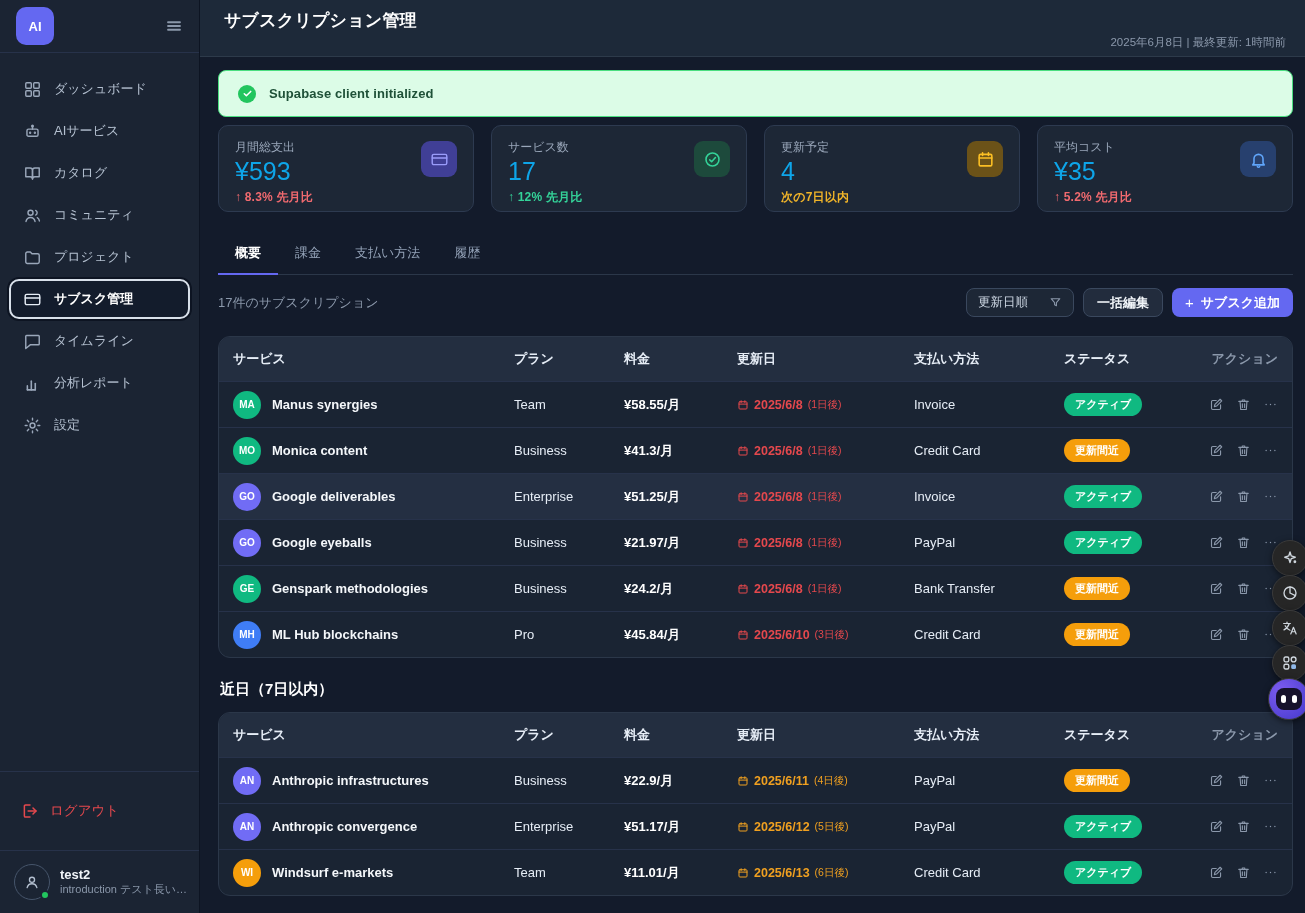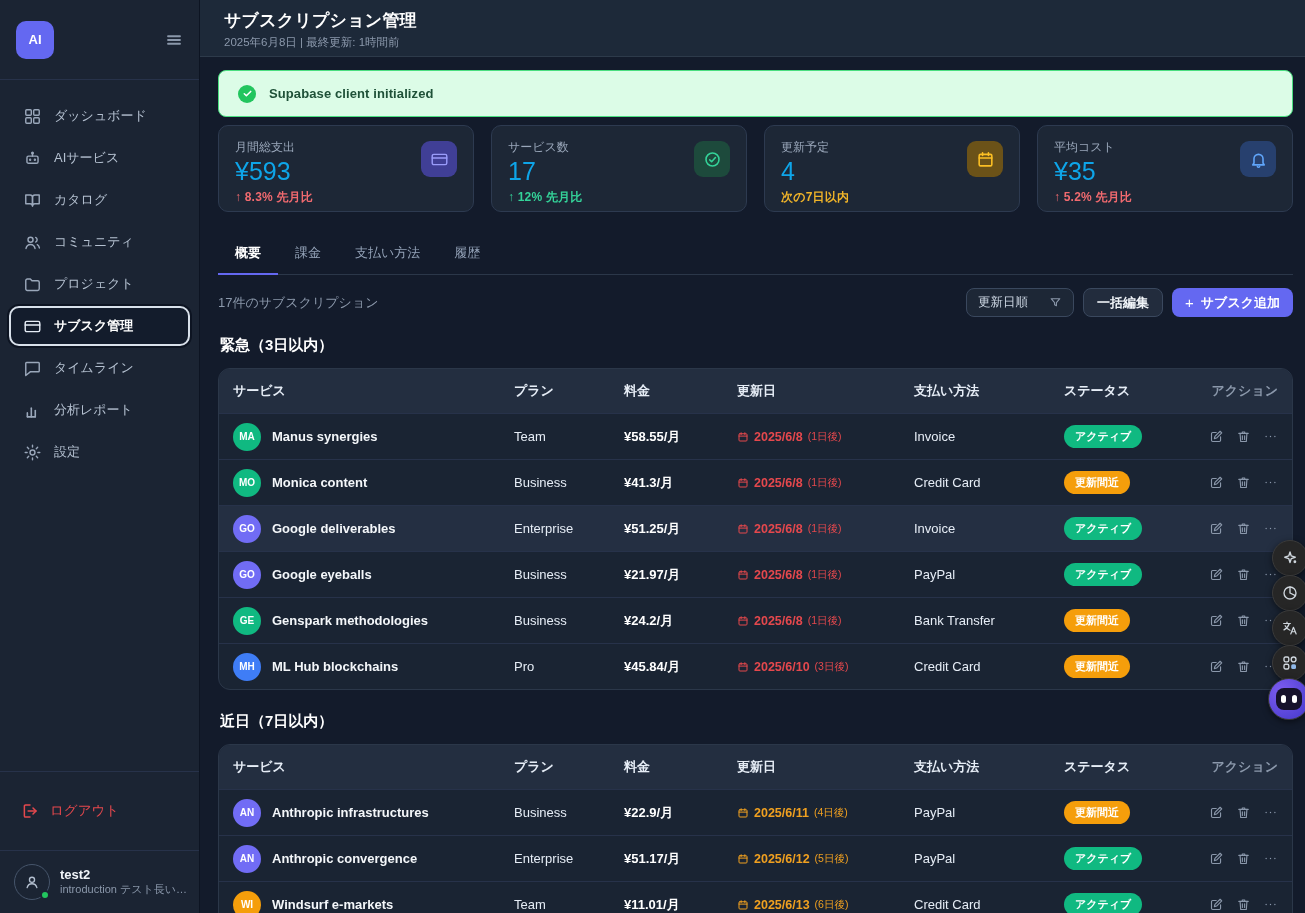--- a/index.html
+++ b/index.html
@@ -5,42 +5,42 @@
   * { margin:0; padding:0; box-sizing:border-box; }
   html,body { width:1305px; height:913px; overflow:hidden; }
   body {
     font-family:"Liberation Sans","DejaVu Sans",sans-serif;
     background:#121a2a; color:#e6edf6; display:flex;
   }
   svg { display:block; }
 
   
   .sidebar { width:200px; flex:0 0 200px; background:#1b2433; display:flex; flex-direction:column; border-right:1px solid #0d1422; }
-  .sb-top { height:80px; display:flex; align-items:center; justify-content:space-between; padding:0 16px; border-bottom:1px solid #27324a; }
+  .sb-top { height:53px; display:flex; align-items:center; justify-content:space-between; padding:0 16px; border-bottom:1px solid #27324a; }
   .logo { width:38px; height:38px; background:#6468f1; border-radius:10px; display:flex; align-items:center; justify-content:center; font-weight:bold; font-size:13px; color:#fff; }
   .menu-btn { color:#8b98ab; cursor:pointer; }
   .nav { padding:16px 9px 0 9px; flex:1 1 auto; overflow:hidden; }
   .nav-item { display:flex; align-items:center; gap:12px; height:40px; padding:0 12px; margin-bottom:2px; border-radius:10px; color:#b4c0d0; font-size:13px; cursor:pointer; border:2px solid transparent; }
   .nav-item .ni-icon { width:19px; height:19px; color:#9aa7ba; flex:0 0 19px; }
   .nav-item.active { border-color:#d8e0ea; background:#131c2c; color:#fff; font-weight:bold; box-shadow:0 0 0 2px #0d1422; }
   .nav-item.active .ni-icon { color:#e6edf6; }
   .sb-logout { border-top:1px solid #27324a; padding:30px 21px; }
   .logout-row { display:flex; align-items:center; gap:11px; color:#e5484d; font-size:13.5px; cursor:pointer; }
   .logout-row .ni-icon { width:18px; height:18px; }
   .sb-user { border-top:1px solid #27324a; padding:13px 14px; display:flex; align-items:center; gap:10px; }
   .u-avatar { position:relative; width:36px; height:36px; border-radius:50%; border:1px solid #46556b; color:#b4c0d0; display:flex; align-items:center; justify-content:center; flex:0 0 36px; }
   .u-dot { position:absolute; right:-1px; bottom:-1px; width:10px; height:10px; border-radius:50%; background:#22c55e; border:2px solid #1b2433; }
   .u-name { font-size:13px; font-weight:bold; color:#f1f5f9; }
   .u-sub { font-size:11px; color:#8b98ab; white-space:nowrap; overflow:hidden; text-overflow:ellipsis; max-width:128px; }
 
   
   .main { flex:1 1 auto; display:flex; flex-direction:column; background:#131b2b; position:relative; }
   .page-head { height:57px; background:#1d2939; border-bottom:1px solid rgba(148,163,184,.14); padding:9px 24px; }
   .page-title { font-size:17px; font-weight:bold; color:#fff; letter-spacing:.2px; }
-  .page-sub { font-size:11.5px; color:#8b98ab; margin-top:3px; }
+  .page-sub { font-size:11.5px; color:#8b98ab; margin-top:3px;text-align:right; }
   .content { flex:1; padding:13px 17px 0 18px; overflow:hidden; }
 
   .banner { height:47px; background:#dcfce7; border:1px solid #4ade80; border-radius:8px; display:flex; align-items:center; gap:13px; padding:0 19px; margin-bottom:8px; }
   .banner-check { width:18px; height:18px; border-radius:50%; background:#22c55e; display:flex; align-items:center; justify-content:center; }
   .banner-text { font-size:13px; color:#1f5138; font-weight:bold; letter-spacing:.1px; }
 
   .stats { display:grid; grid-template-columns:repeat(4,1fr); gap:17px; margin-bottom:23px; }
   .stat-card { position:relative; background:#1d2736; border:1px solid #2d3a50; border-radius:10px; padding:13px 16px; height:87px; }
   .stat-label { font-size:12px; color:#9aa7ba; }
   .stat-value { font-size:25px; font-weight:normal; color:#0ea5e9; margin-top:1px; }
@@ -300,21 +300,20 @@
         </div>
         <div class="btn-secondary">一括編集</div>
         <div class="btn-primary">
           <span class="plus">+</span>
           <span>サブスク追加</span>
         </div>
       </div>
     </div>
 
     <div id="sections">
-        <h2 class="section-title">緊急（3日以内）</h2>
         <div class="tbl">
           <div class="tbl-row tbl-head">
             <div class="">サービス</div>
             <div class="">プラン</div>
             <div class="">料金</div>
             <div class="">更新日</div>
             <div class="">支払い方法</div>
             <div class="">ステータス</div>
             <div class="cell-actions">アクション</div>
           </div>

